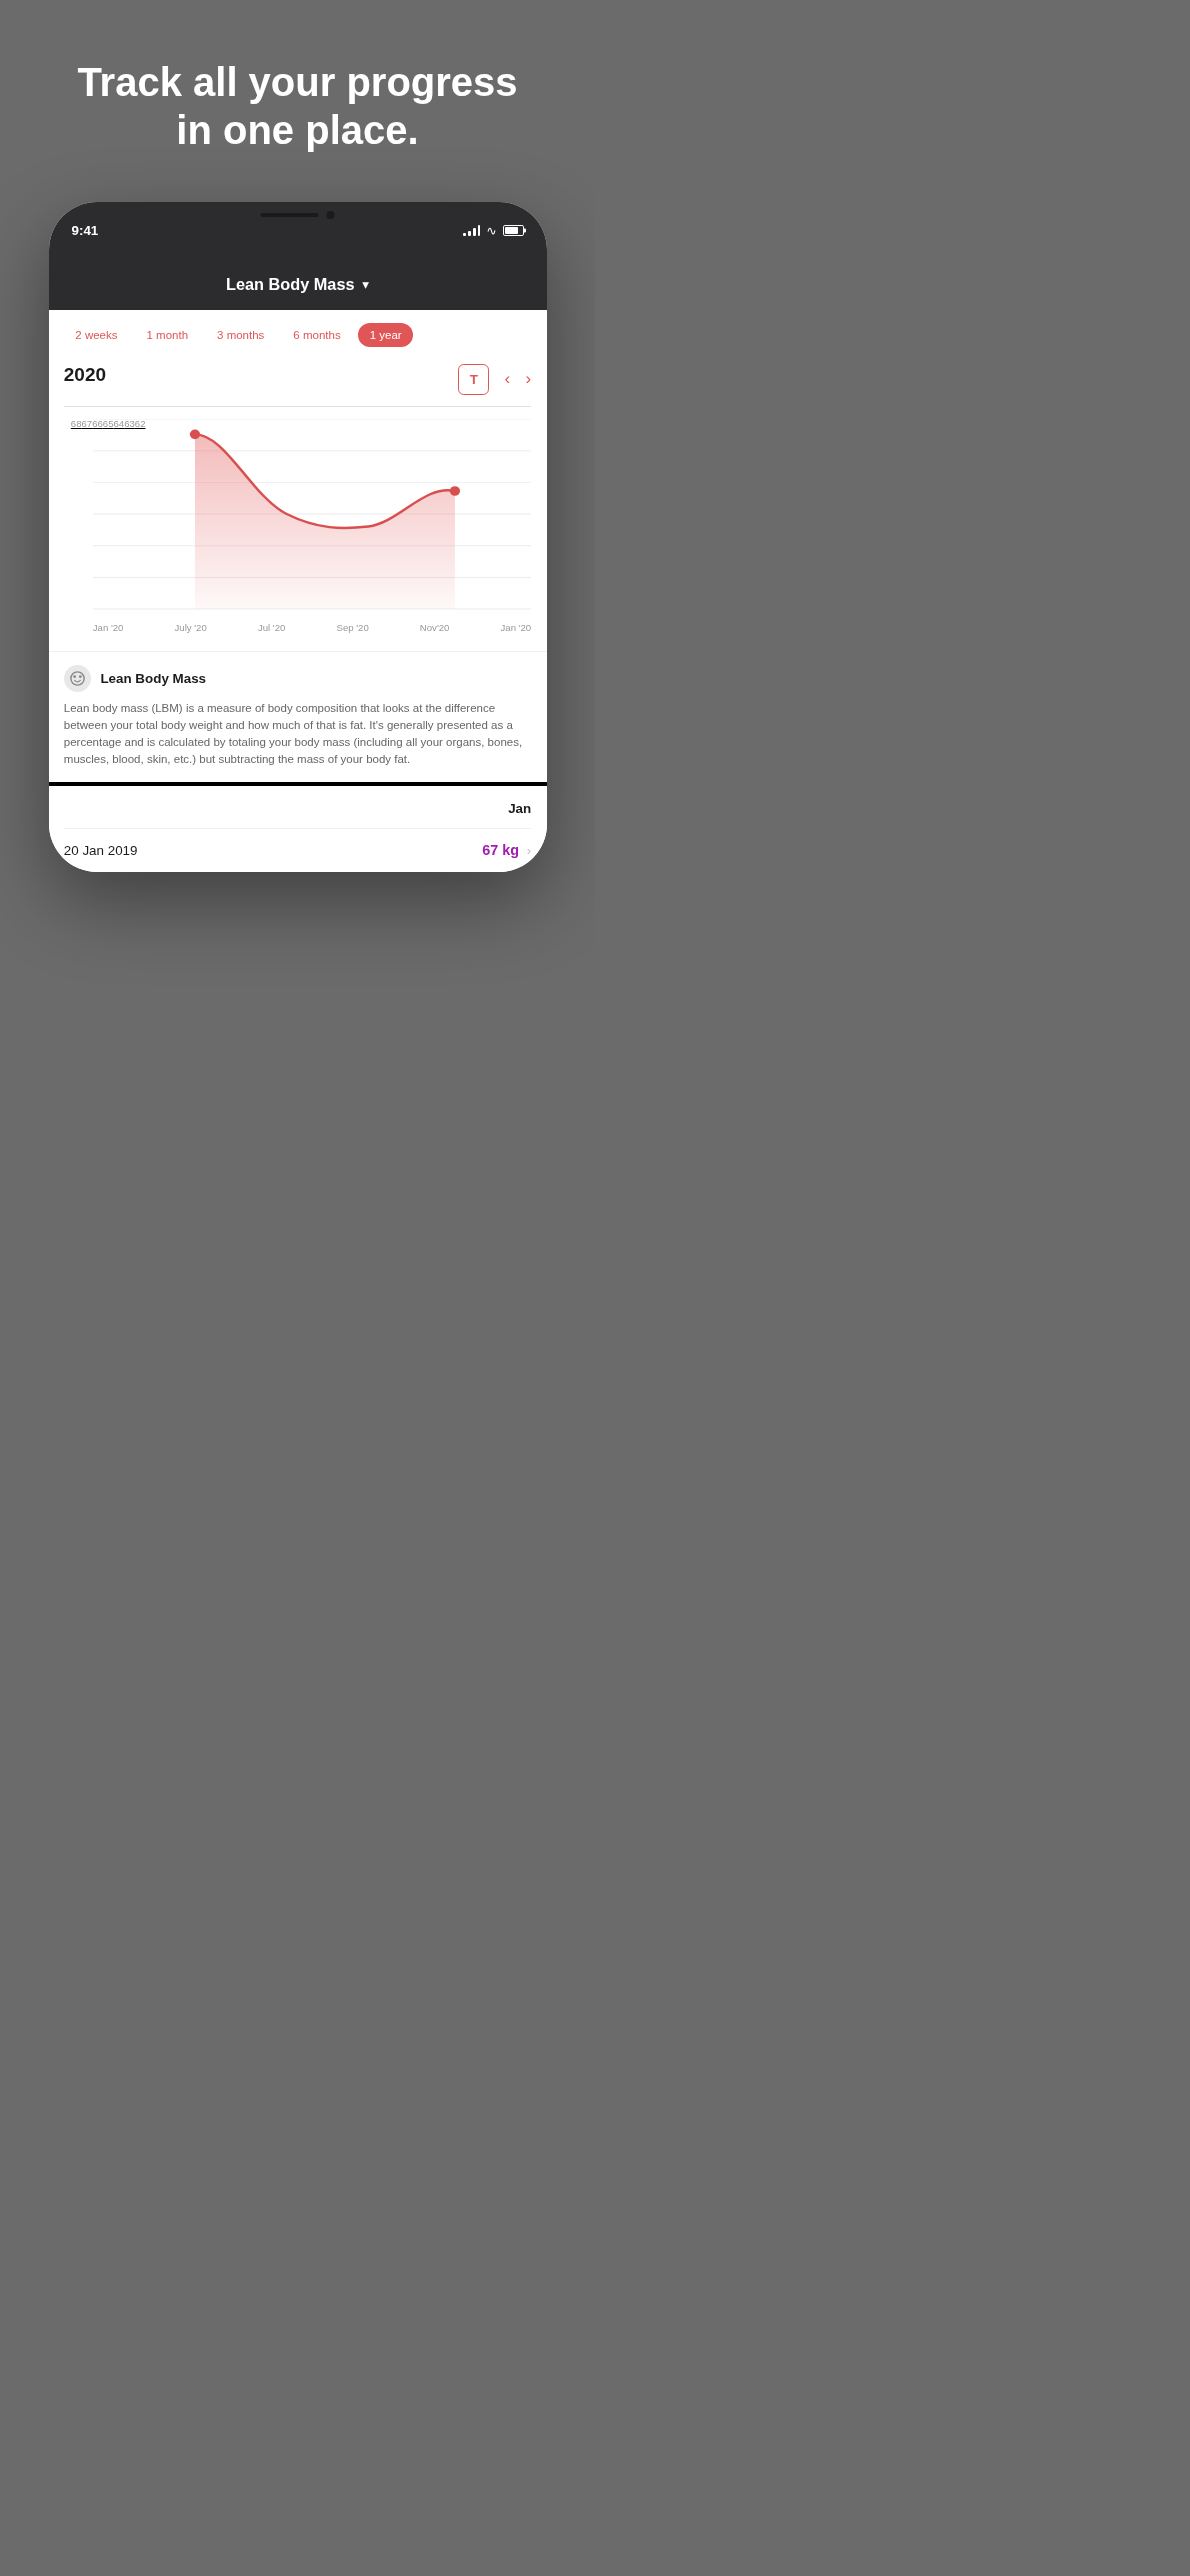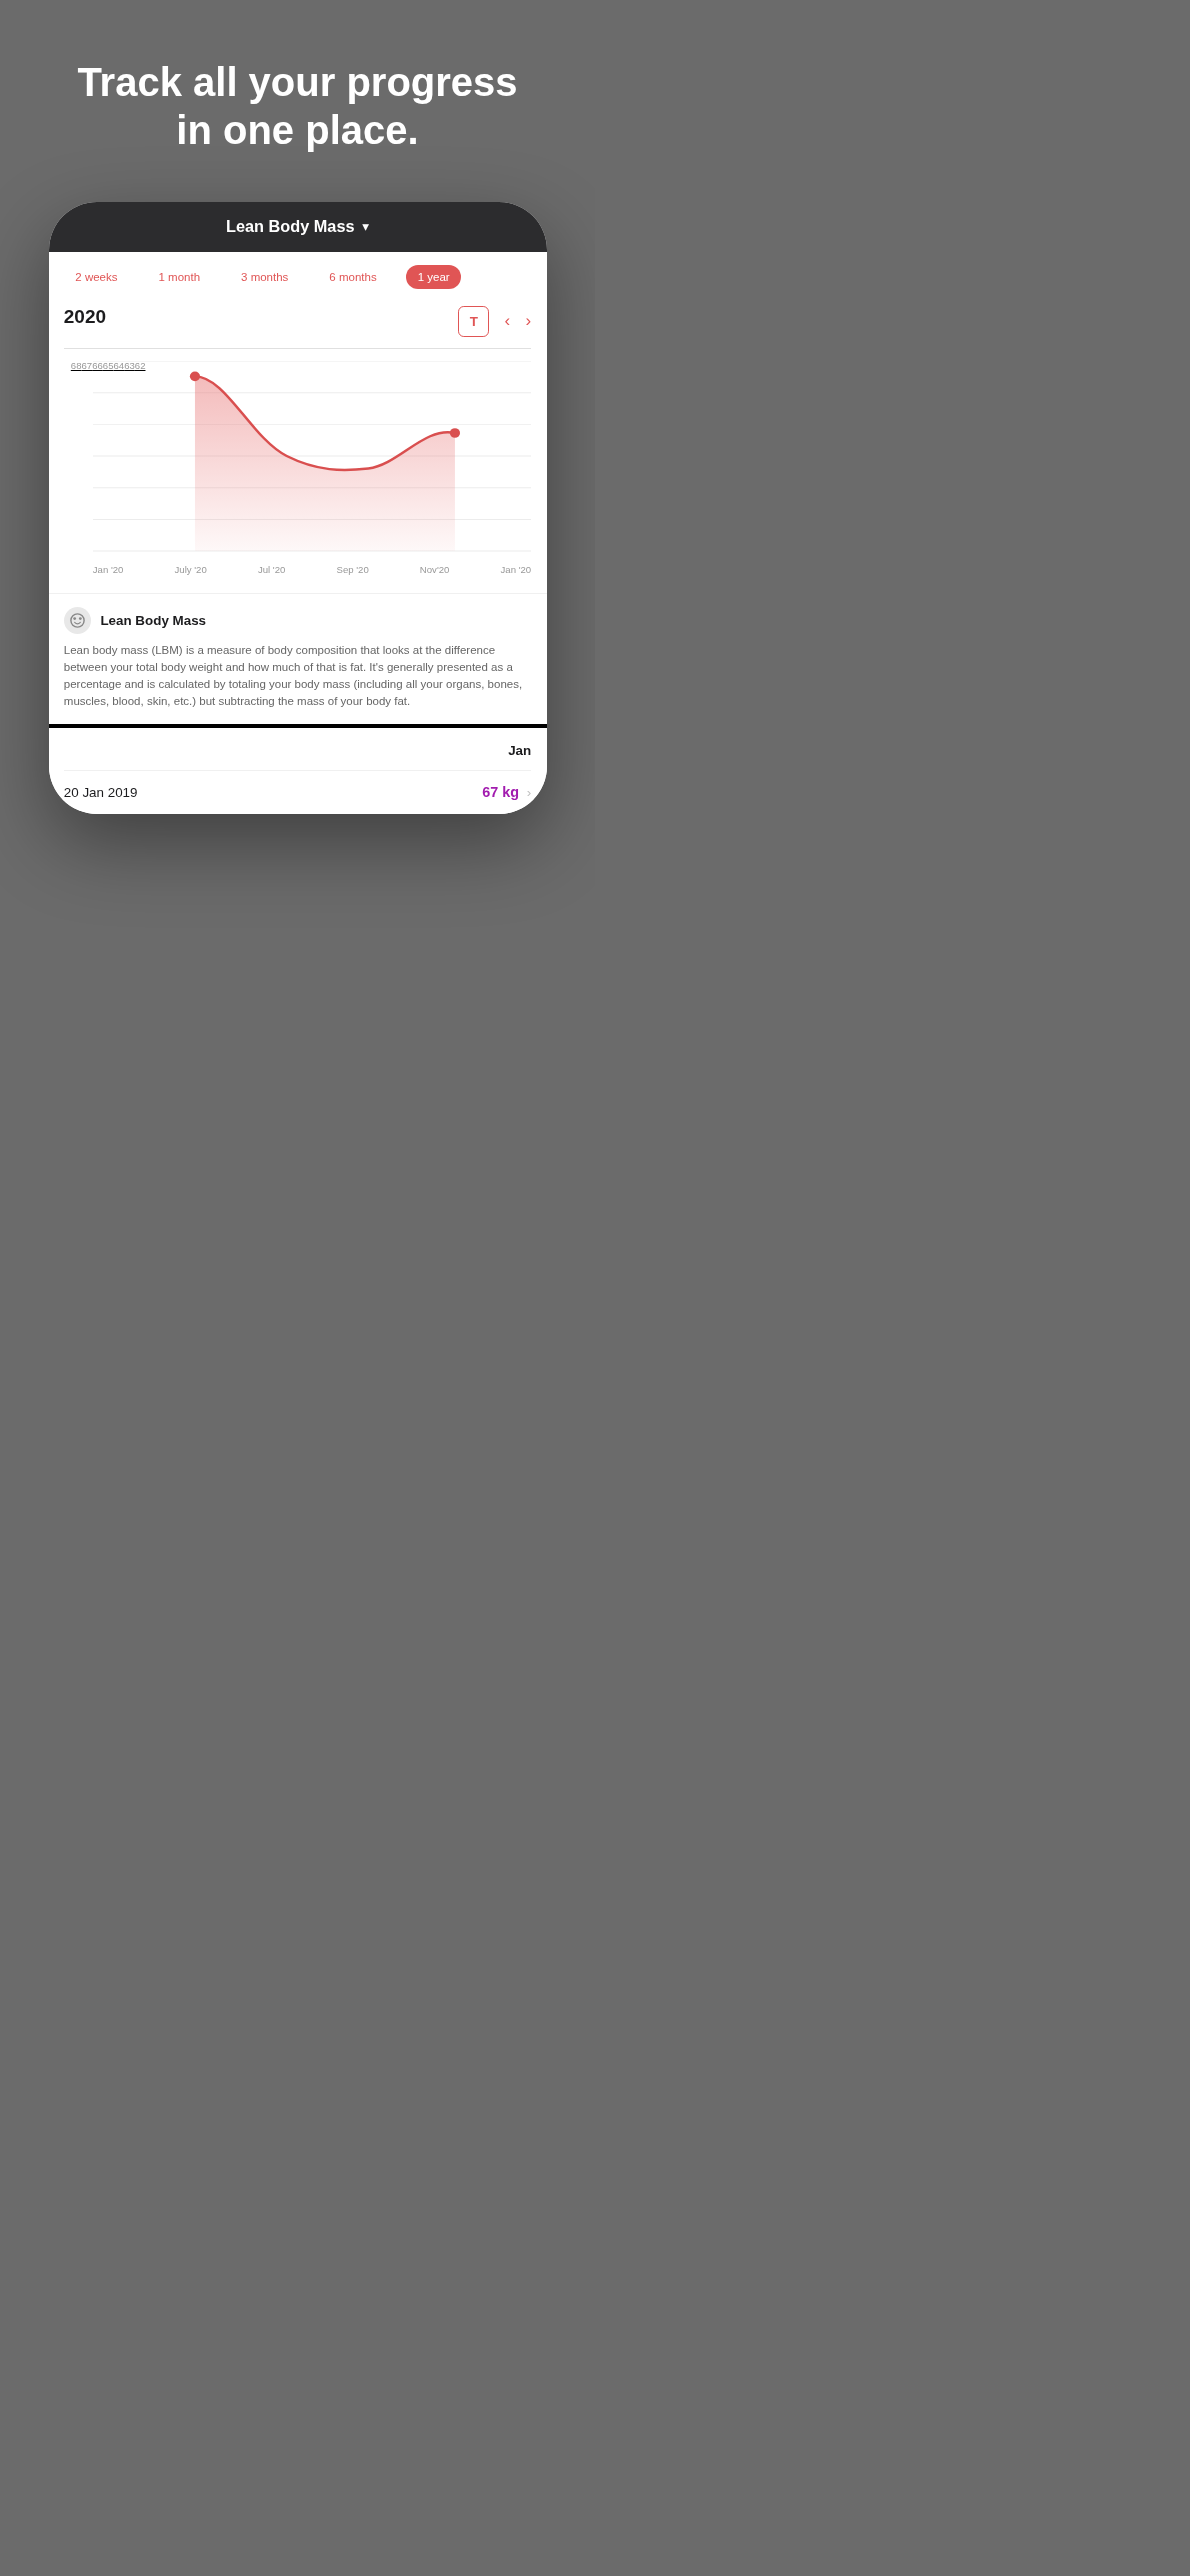--- a/index.html
+++ b/index.html
@@ -158,21 +158,21 @@
     
     .phone-content {
       background: #ffffff;
       padding: 0;
     }
 
     
     .time-filters {
       display: flex;
       align-items: center;
-      gap: 18px;
+      gap: 6px;
       padding: 13.4px 15.3px 9.6px 15.3px;
       background: #ffffff;
     }
 
     .filter-pill {
       padding: 5.8px 11.5px;
       border-radius: 19px;
       font-size: 11.5px;
       font-weight: 500;
       cursor: pointer;
@@ -365,20 +365,41 @@
       font-size: 13.4px;
     }
   </style>
 </head>
 <body>
 
 <h1 class="hero-text">Track all your progress in one place.</h1>
 
 <div class="phone-wrapper">
 
+  <div class="phone-top">
+    <span class="status-left">9:41</span>
+
+    <div class="notch">
+      <div class="notch-bar"></div>
+      <div class="notch-dot"></div>
+    </div>
+
+    <div class="status-right">
+      <div class="signal-bars">
+        <div class="signal-bar" style="height:3.8px"></div>
+        <div class="signal-bar" style="height:5.8px"></div>
+        <div class="signal-bar" style="height:8.6px"></div>
+        <div class="signal-bar" style="height:11.5px"></div>
+      </div>
+      <span class="wifi-icon">∿</span>
+      <div class="battery">
+        <div class="battery-fill"></div>
+      </div>
+    </div>
+  </div>
 
   <div class="nav-bar">
     <span class="nav-title">Lean Body Mass</span>
     <span class="nav-chevron">▾</span>
   </div>
 
   <div class="phone-content">
 
     <div class="time-filters">
       <button class="filter-pill">2 weeks</button>

